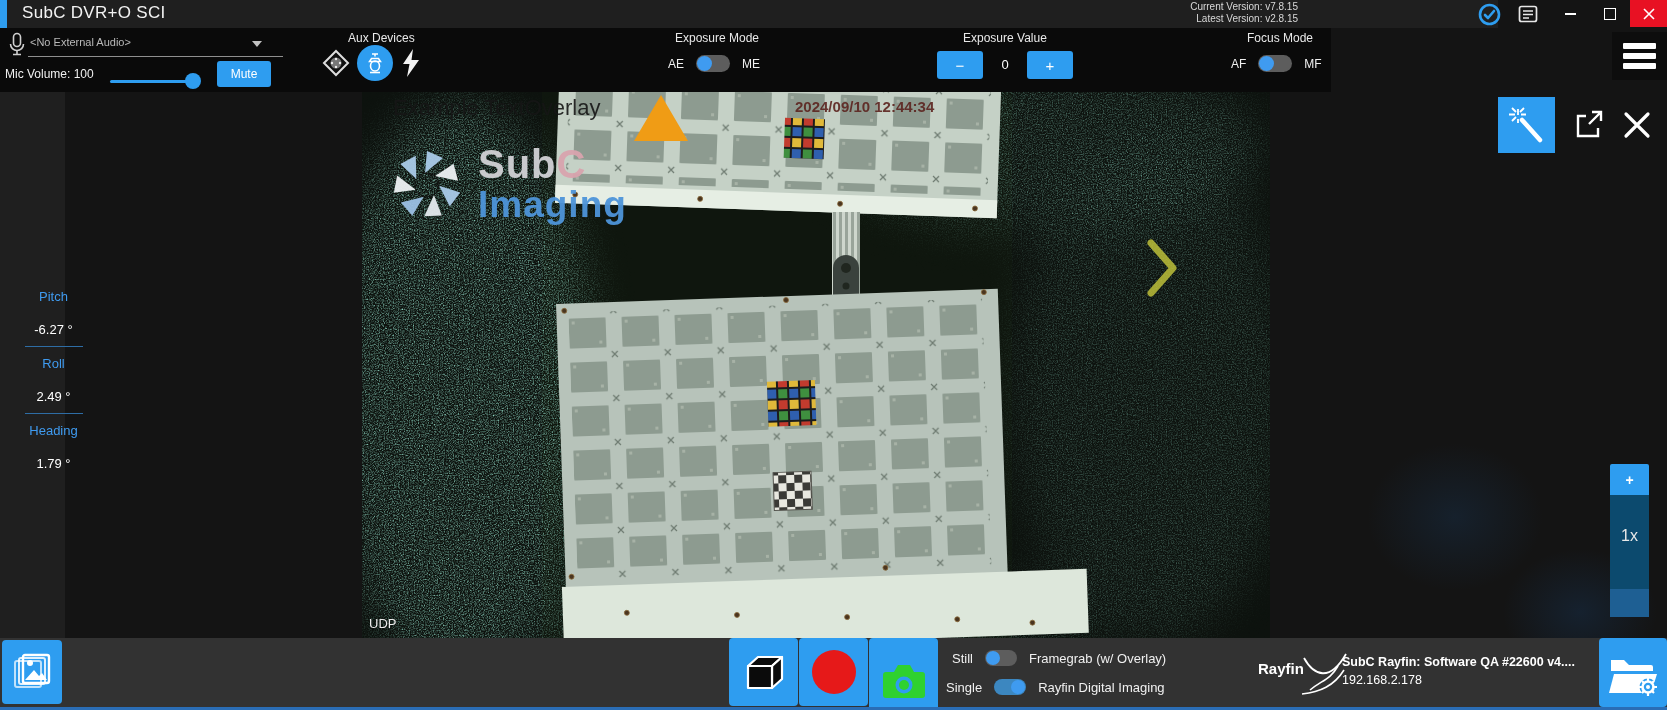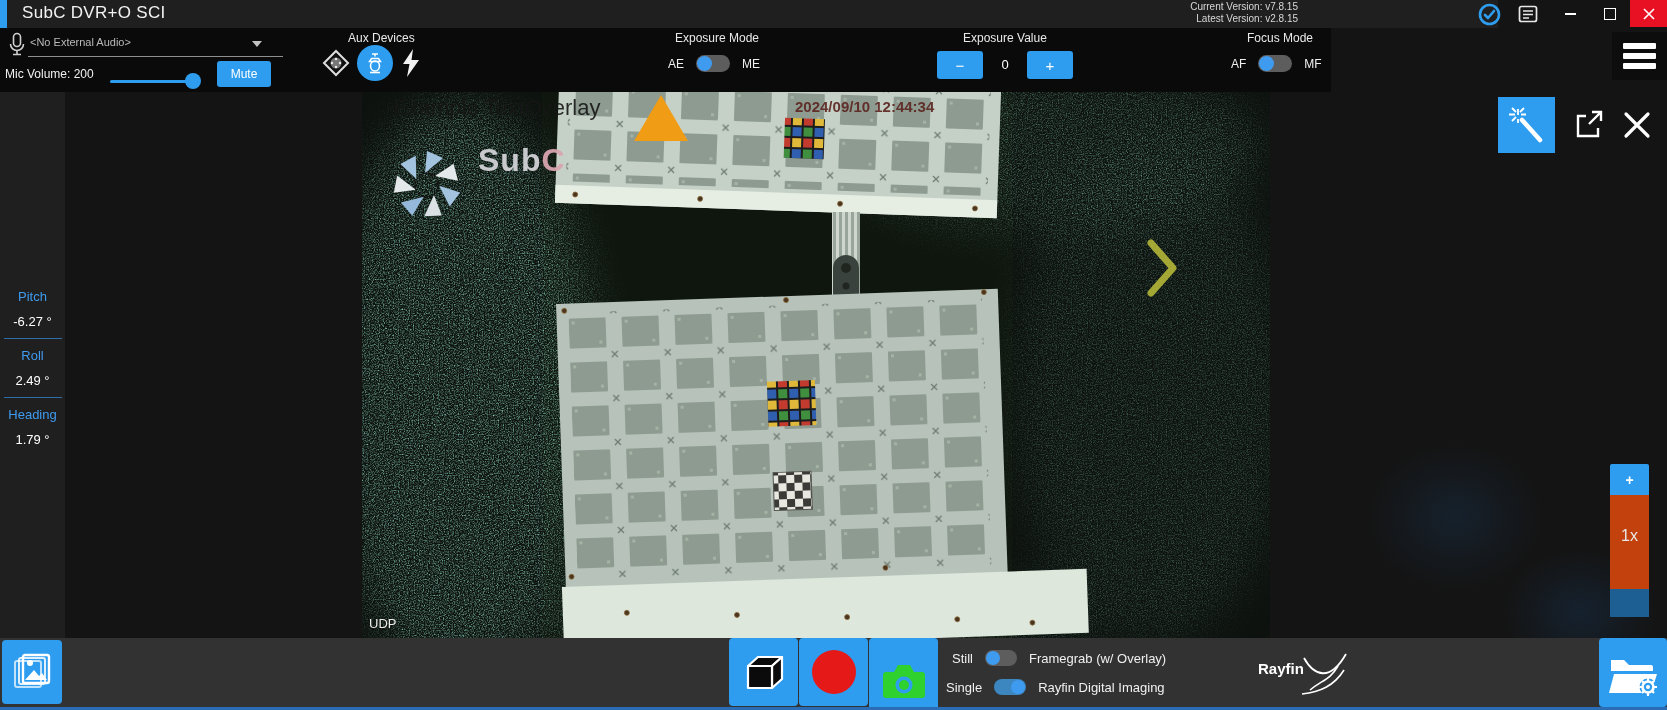--- a/index.html
+++ b/index.html
@@ -40,49 +40,49 @@
   .ev-btn{position:absolute;top:23px;width:46px;height:28px;background:#2e9df0;border-radius:3px;color:#fff;
           display:flex;align-items:center;justify-content:center;font-size:15px;}
   .ev-val{position:absolute;left:990px;top:29px;width:30px;text-align:center;font-size:13px;color:#fff;}
   .hamburger{position:absolute;left:1612px;top:4px;width:55px;height:48px;background:#0d0d0d;
              display:flex;flex-direction:column;justify-content:center;align-items:center;gap:4px;}
   .hamburger b{width:33px;height:6px;background:#fff;border-radius:1px;}
 
   
   .main{position:absolute;left:0;top:92px;width:1667px;height:546px;background:#141414;overflow:hidden;}
   .sidebar{position:absolute;left:0;top:0;width:65px;height:546px;background:#1f1f1f;}
-  .telemetry{position:absolute;left:0;top:197px;width:65px;text-align:center;}
+  .telemetry{position:absolute;left:0;top:197px;width:65px;text-align:center;padding-left:21px;}
   .tele-label{font-size:13px;color:#3f9bf0;}
-  .tele-value{font-size:13px;color:#fff;margin-top:10px;}
+  .tele-value{font-size:13px;color:#fff;margin-top:18px;}
   .tele-div{width:58px;height:1px;background:#2e6da5;margin:9px auto;}
   .blob{position:absolute;border-radius:50%;}
   .blob1{left:1330px;top:320px;width:250px;height:210px;background:radial-gradient(closest-side,rgba(26,62,100,.30),transparent 70%);}
   .blob2{left:1470px;top:430px;width:220px;height:180px;background:radial-gradient(closest-side,rgba(24,58,96,.35),transparent 70%);}
 
   .video-frame{position:absolute;left:362px;top:0;width:908px;height:546px;overflow:hidden;background:#0d120e;}
   .vo-text{position:absolute;left:31px;top:3px;font-size:22px;color:#161616;opacity:.9;}
   .vo-time{position:absolute;left:433px;top:6px;font-size:15px;color:#5c241f;font-weight:bold;opacity:.9;}
   .vo-udp{position:absolute;left:7px;top:524px;font-size:13px;color:#ececec;text-shadow:0 1px 2px rgba(0,0,0,.7);}
   .vo-triangle{position:absolute;left:272px;top:3px;width:0;height:0;
                border-left:27px solid transparent;border-right:27px solid transparent;border-bottom:46px solid #f09c15;}
   .vo-chevron{position:absolute;left:784px;top:146px;}
   .watermark{position:absolute;left:26px;top:52px;display:flex;align-items:flex-start;opacity:.95;}
   .wm-text{margin-left:12px;line-height:1;}
-  .wm-line1{font-size:32px;font-weight:bold;color:#d2d2d6;letter-spacing:1px;}
+  .wm-line1{font-size:40px;font-weight:bold;color:#d2d2d6;letter-spacing:1px;}
   .wm-line1 .wm-c{color:#d9a4ae;}
   .wm-line2{font-size:37px;font-weight:bold;color:#4e95da;margin-top:2px;letter-spacing:1px;}
 
   .float-btn{position:absolute;display:flex;align-items:center;justify-content:center;}
   .wand-btn{left:1498px;top:5px;width:57px;height:56px;background:#2e9df0;}
   .ext-btn{left:1566px;top:11px;width:44px;height:44px;}
   .vclose-btn{left:1614px;top:11px;width:46px;height:44px;}
 
   .zoomctl-plus{position:absolute;left:1610px;top:372px;width:39px;height:31px;background:#2e9df0;border-radius:2px 2px 0 0;
                 display:flex;align-items:center;justify-content:center;color:#fff;font-size:14px;font-weight:bold;}
-  .zoomctl-track{position:absolute;left:1610px;top:403px;width:39px;height:94px;background:#c2410c;
+  .zoomctl-track{position:absolute;left:1610px;top:403px;width:39px;height:94px;background:#0c4a6e;
                  display:flex;align-items:flex-start;justify-content:center;}
   .zoom-level{margin-top:32px;font-size:16px;color:#e8e8e8;}
   .zoomctl-fill{position:absolute;left:1610px;top:497px;width:39px;height:28px;background:#1e5f93;}
 
   
   .bottombar{position:absolute;left:0;top:638px;width:1667px;height:69px;background:#323232;}
   .bb-btn{position:absolute;background:#2e9df0;border-radius:4px;display:flex;align-items:center;justify-content:center;}
   .gallery-btn{left:2px;top:2px;width:60px;height:64px;}
   .cube-btn{left:729px;top:0;width:69px;height:68px;}
   .rec-btn{left:799px;top:0;width:69px;height:68px;}
@@ -134,21 +134,21 @@
 
   <div class="toolbar">
     <svg style="position:absolute;left:8px;top:4px" width="18" height="26" viewBox="0 0 18 26">
       <rect x="5.5" y="1.5" width="7" height="13" rx="3.5" fill="none" stroke="#cfcfcf" stroke-width="1.6"></rect>
       <path d="M2.5 12 a6.5 6.5 0 0 0 13 0" fill="none" stroke="#cfcfcf" stroke-width="1.6"></path>
       <path d="M9 18.5 v4 M5 22.5 h8" stroke="#cfcfcf" stroke-width="1.6"></path>
     </svg>
     <div class="audio-select">&lt;No External Audio&gt;</div>
     <div class="caret"></div>
     <div class="audio-line"></div>
-    <div class="vol-label">Mic Volume: 200</div>
+    <div class="vol-label">Mic Volume: 100</div>
     <div class="vol-slider">
       <div class="vol-track"></div>
       <div class="vol-knob"></div>
     </div>
     <div class="mute-btn">Mute</div>
 
     <div class="lbl" style="left:348px;top:3px">Aux Devices</div>
     <div class="aux-icons">
       <svg width="28" height="28" viewBox="0 0 28 28">
         <polygon points="14,2 26,14 14,26 2,14" fill="#101010" stroke="#dedede" stroke-width="2"></polygon>
@@ -327,20 +327,21 @@
               <path d="M0,-34 L16,-27 L-2,-12 Z" fill="#e4eaee" transform="rotate(154.2)"></path>
               <path d="M0,-34 L16,-27 L-2,-12 Z" fill="#9cc0e4" transform="rotate(205.6)"></path>
               <path d="M0,-34 L16,-27 L-2,-12 Z" fill="#eef2f4" transform="rotate(257)"></path>
               <path d="M0,-34 L16,-27 L-2,-12 Z" fill="#aacbe9" transform="rotate(308.4)"></path>
             </g>
             <circle r="12" fill="none" stroke="#10100f" stroke-width="1"></circle>
           </g>
         </svg>
         <div class="wm-text">
           <div class="wm-line1"><span>Sub</span><span class="wm-c">C</span></div>
+          <div class="wm-line2">Imaging</div>
         </div>
       </div>
 
       <svg class="vo-chevron" width="34" height="60" viewBox="0 0 34 60">
         <path d="M5 5 L27 30 L5 55" fill="none" stroke="#bdbf3a" stroke-width="7" stroke-linecap="round" stroke-linejoin="round" opacity=".85"></path>
       </svg>
 
       <div class="vo-udp">UDP</div>
     </div>
 
@@ -413,20 +414,24 @@
           <div class="knob"></div>
         </div>
       <span>Rayfin Digital Imaging</span>
     </div>
 
     <div class="brand">Rayfin</div>
     <svg class="brand-swoosh" width="56" height="52" viewBox="0 0 56 52">
       <path d="M4 12 C14 30 30 36 46 8" fill="none" stroke="#fff" stroke-width="1.8"></path>
       <path d="M10 44 C22 34 30 34 38 20 M2 48 C20 46 34 40 44 24" fill="none" stroke="#fff" stroke-width="1.6"></path>
     </svg>
+    <div class="devinfo">
+      <div class="l1">SubC Rayfin: Software QA #22600 v4....</div>
+      <div>192.168.2.178</div>
+    </div>
 
     <div class="bb-btn files-btn">
       <svg width="50" height="46" viewBox="0 0 50 46">
         <path d="M3 10 h13 l5 5 h22 a2 2 0 0 1 2 2 v4 H3 z" fill="#fff"></path>
         <polygon points="6,24 49,24 43,43 1,43" fill="#fff"></polygon>
         <g>
           <circle cx="40" cy="37" r="8.5" fill="#2e9df0"></circle>
           <circle cx="40" cy="37" r="5.5" fill="none" stroke="#fff" stroke-width="2.6"></circle>
           <path d="M40 28 v4 M40 42 v4 M31 37 h4 M45 37 h4 M34 31 l2.6 2.6 M43.4 40.4 l2.6 2.6 M46 31 l-2.6 2.6 M36.6 40.4 L34 43" stroke="#fff" stroke-width="2.2"></path>
           <circle cx="40" cy="37" r="2" fill="#fff"></circle>

